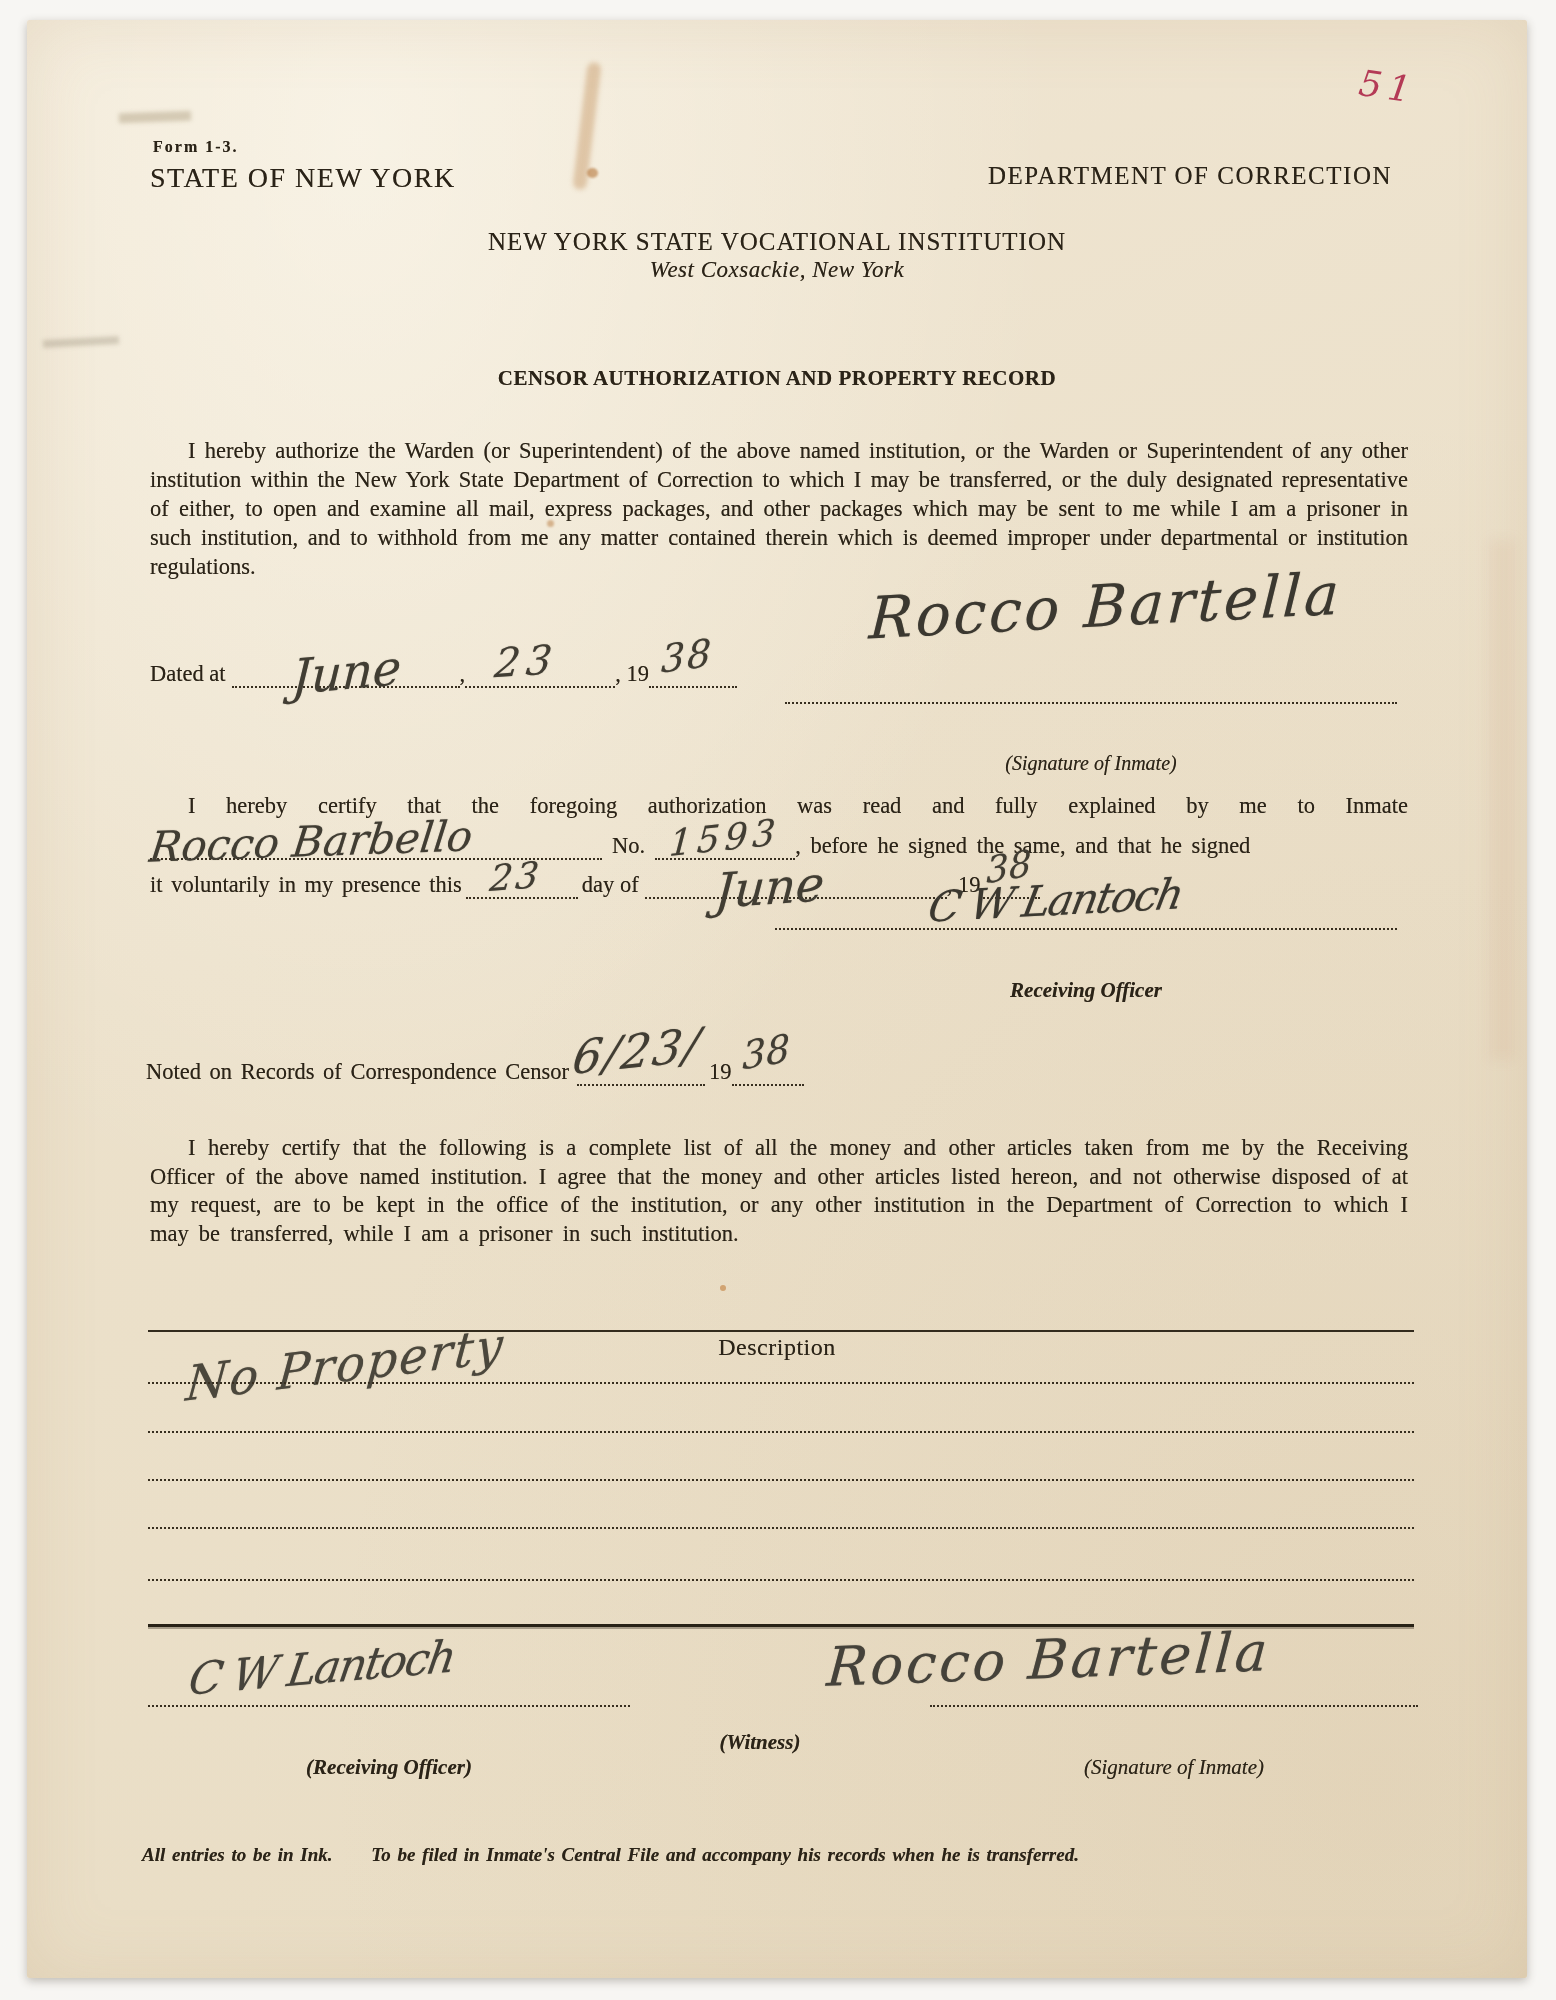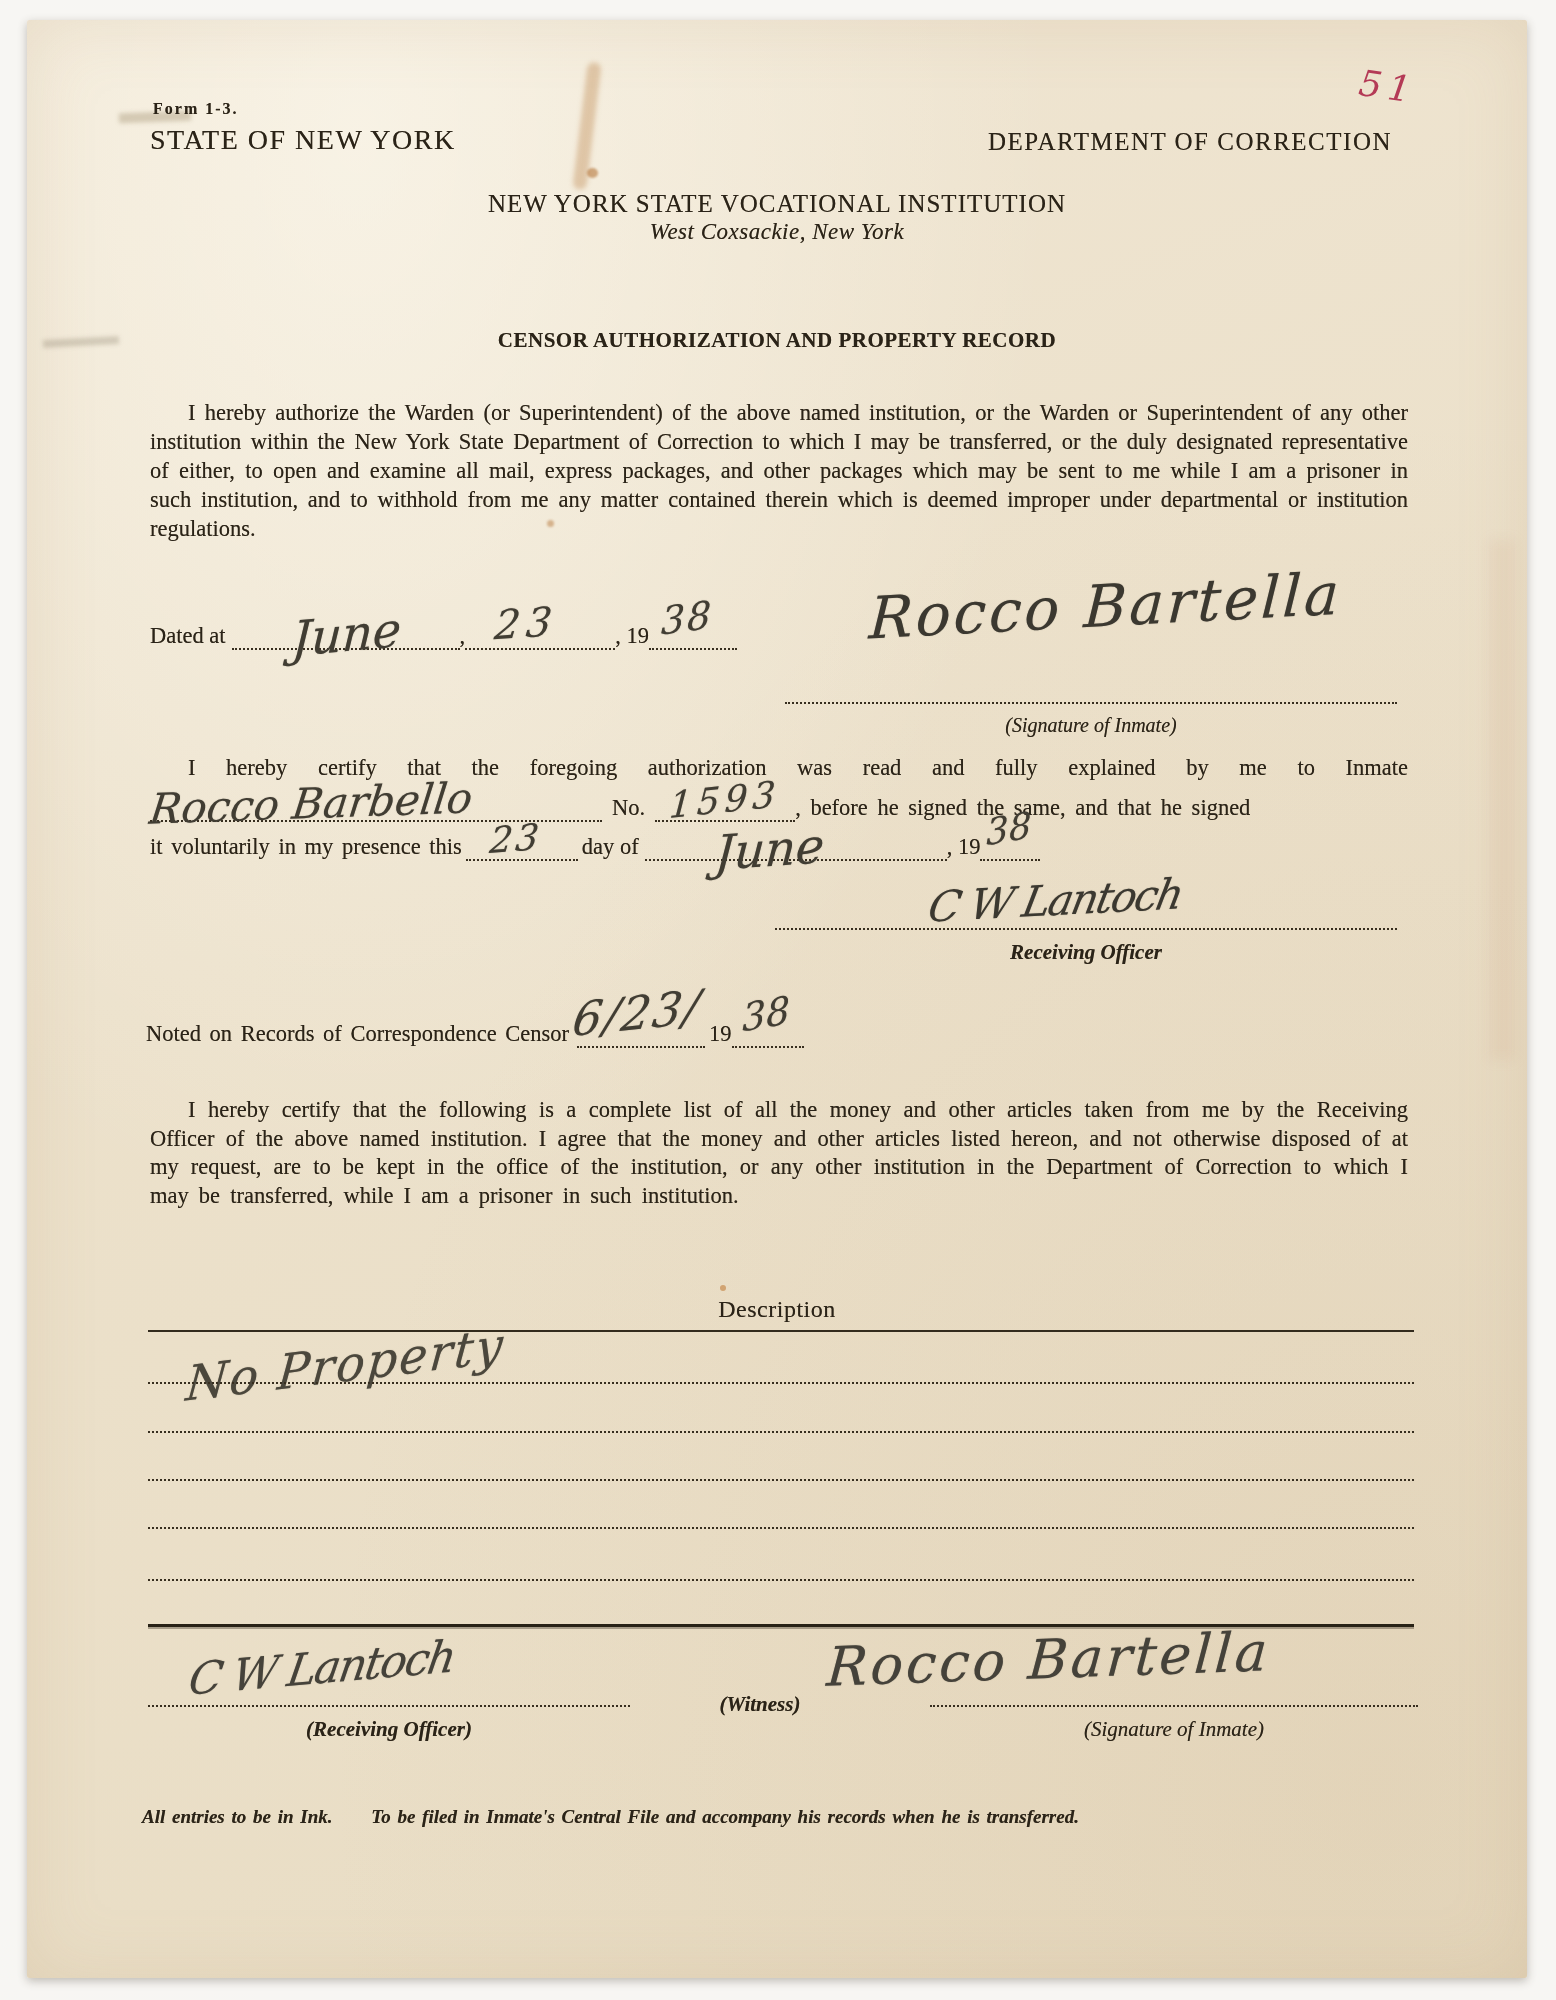--- a/index.html
+++ b/index.html
@@ -12,21 +12,21 @@
   }
   .paper {
     position:absolute; left:27px; top:20px; width:1500px; height:1958px;
     background:
       radial-gradient(ellipse at 22% 6%, rgba(255,253,245,.55), transparent 42%),
       radial-gradient(ellipse at 90% 90%, rgba(195,165,125,.16), transparent 55%),
       linear-gradient(160deg,#f0e6d3 0%, #ece1cb 40%, #e8dcc3 100%);
     box-shadow:0 3px 10px rgba(60,50,35,.30), inset 0 0 70px rgba(175,145,100,.17);
     border-radius:2px;
   }
-  .ink { color:#2a2318; text-shadow:0 0 .5px rgba(55,40,15,.55); }
+  .ink { color:#2a2318; text-shadow:0 0 .5px rgba(55,40,15,.55);margin-top:38px; }
   .abs { position:absolute; }
   .center { text-align:center; width:100%; }
   .caps { letter-spacing:1.5px; }
   .bold { font-weight:bold; }
   .italic { font-style:italic; }
   .para {
     font-size:22.5px; line-height:29px; text-align:justify;
     text-indent:38px; word-spacing:3.5px;
   }
   .jline { text-align:justify; text-align-last:justify; font-size:22.5px; }
@@ -55,21 +55,21 @@
   <div class="stain" style="left:520px; top:500px; width:7px; height:7px; background:rgba(170,95,25,.4); filter:blur(1px); border-radius:50%;"></div>
   <div class="stain" style="left:92px; top:92px; width:72px; height:10px; background:rgba(125,105,65,.28); filter:blur(2px); transform:rotate(-2deg);"></div>
   <div class="stain" style="left:16px; top:318px; width:76px; height:8px; background:rgba(110,98,75,.25); filter:blur(2px); transform:rotate(-3deg);"></div>
   <div class="stain" style="left:693px; top:1265px; width:6px; height:6px; background:rgba(185,105,30,.5); filter:blur(.5px); border-radius:50%;"></div>
   <div class="stain" style="left:1462px; top:520px; width:26px; height:520px; background:rgba(205,155,125,.12); filter:blur(6px);"></div>
 
   <div class="abs hw" style="left:1332px; top:46px; font-size:36px; color:#b43a56; text-shadow:none; transform:rotate(8deg); letter-spacing:6px;">51</div>
 
   <div class="abs ink bold" style="left:126px; top:80px; font-size:16px; letter-spacing:2px;">Form 1-3.</div>
 
-  <div class="abs" style="left:123px; top:104px; width:1242px; display:flex; justify-content:space-between; align-items:flex-end;">
+  <div class="abs" style="left:123px; top:104px; width:1242px; display:flex; justify-content:space-between; align-items:flex-start;">
     <span class="ink caps" style="font-size:28px;">STATE OF NEW YORK</span>
     <span class="ink caps" style="font-size:25px;">DEPARTMENT OF CORRECTION</span>
   </div>
 
   <div class="abs center ink" style="top:170px; font-size:25px; letter-spacing:1px;">NEW YORK STATE VOCATIONAL INSTITUTION</div>
   <div class="abs center ink" style="top:199px; font-size:23px; letter-spacing:.5px;font-style:italic;">West Coxsackie, New York</div>
 
   <div class="abs center ink bold" style="top:308px; font-size:21px; letter-spacing:.5px;">CENSOR AUTHORIZATION AND PROPERTY RECORD</div>
 
   <div class="abs ink para" style="left:123px; top:378px; width:1258px;">I hereby authorize the Warden (or Superintendent) of the above named institution, or the Warden or Superintendent of any other institution within the New York State Department of Correction to which I may be transferred, or the duly designated representative of either, to open and examine all mail, express packages, and other packages which may be sent to me while I am a prisoner in such institution, and to withhold from me any matter contained therein which is deemed improper under departmental or institution regulations.</div>

